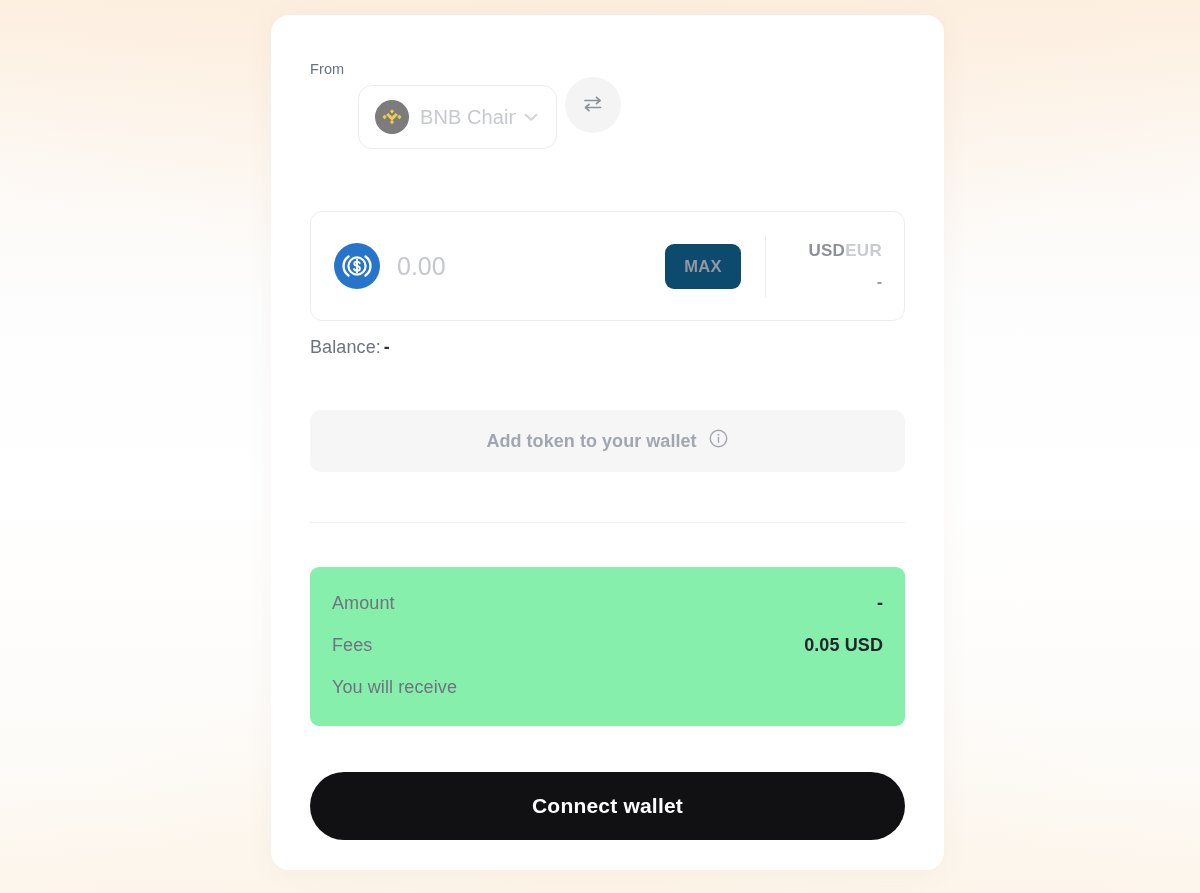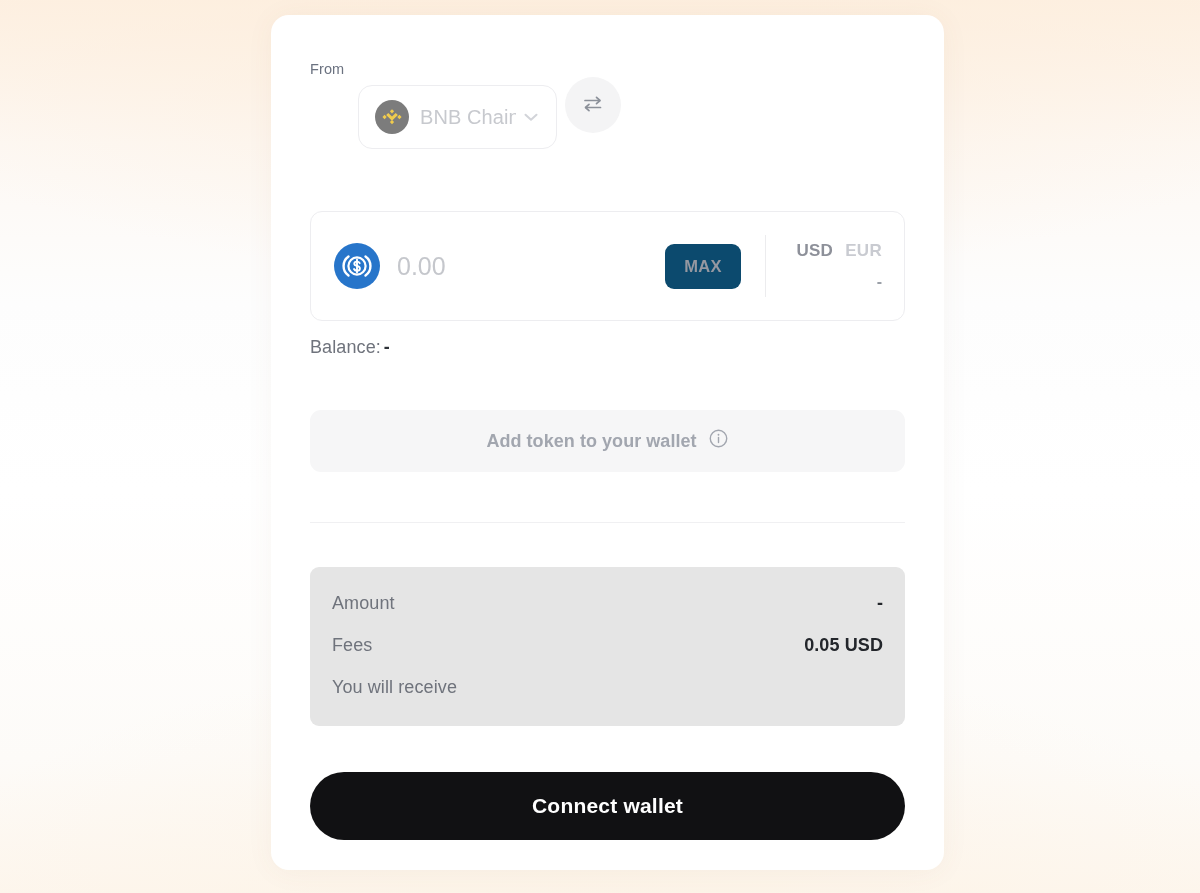--- a/index.html
+++ b/index.html
@@ -164,21 +164,21 @@
   }
 
   .cur-col {
     flex: 0 0 auto;
     display: flex;
     flex-direction: column;
     align-items: flex-end;
     min-width: 96px;
   }
 
-  .cur-toggle { display: flex; gap: 12px; }
+  .cur-toggle { display: flex; }
 
   .cur-opt {
     font-size: 17px;
     font-weight: bold;
     letter-spacing: 0.3px;
     background: none;
     border: none;
     font-family: inherit;
     padding: 0;
     cursor: pointer;
@@ -224,21 +224,21 @@
 
   .divider {
     margin-top: 50px;
     height: 1px;
     background: #f0f0f2;
   }
 
   
   .summary {
     margin-top: 44px;
-    background: #e5e5e5;
+    background: #86efac;
     border-radius: 9px;
     padding: 26px 22px 28px 22px;
   }
 
   .srow {
     display: flex;
     justify-content: space-between;
     align-items: baseline;
     font-size: 18px;
     margin-bottom: 21px;

